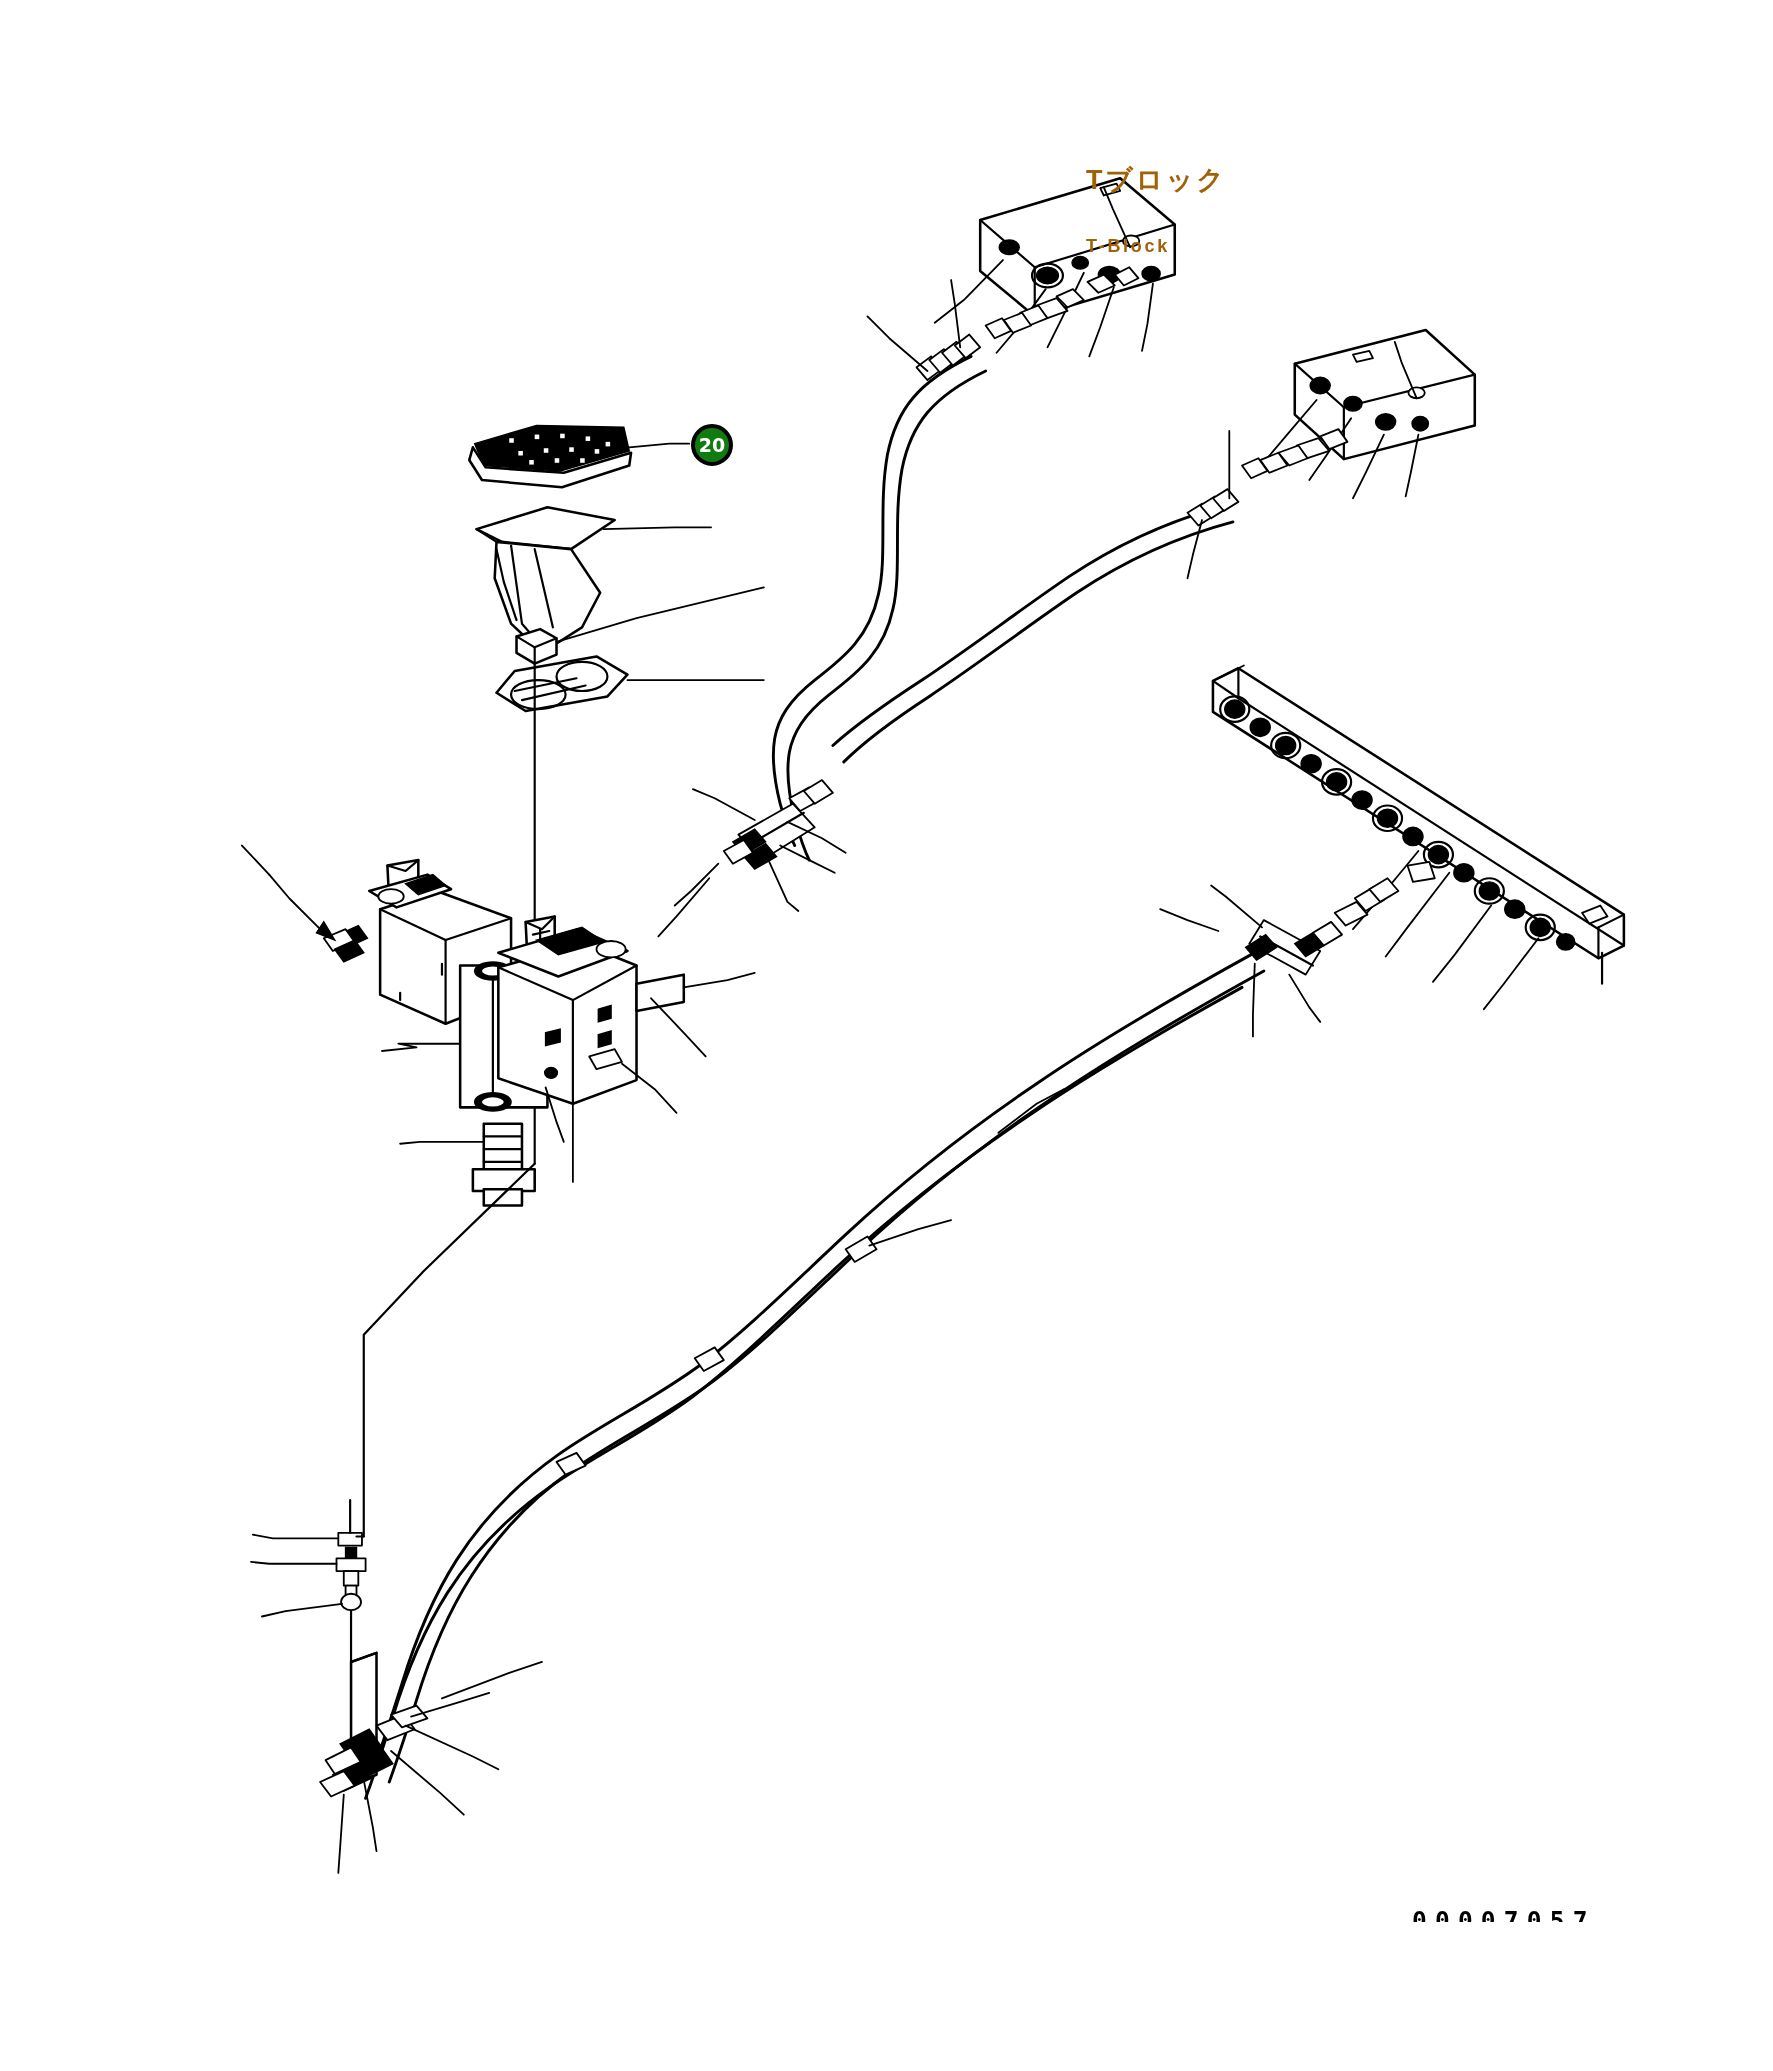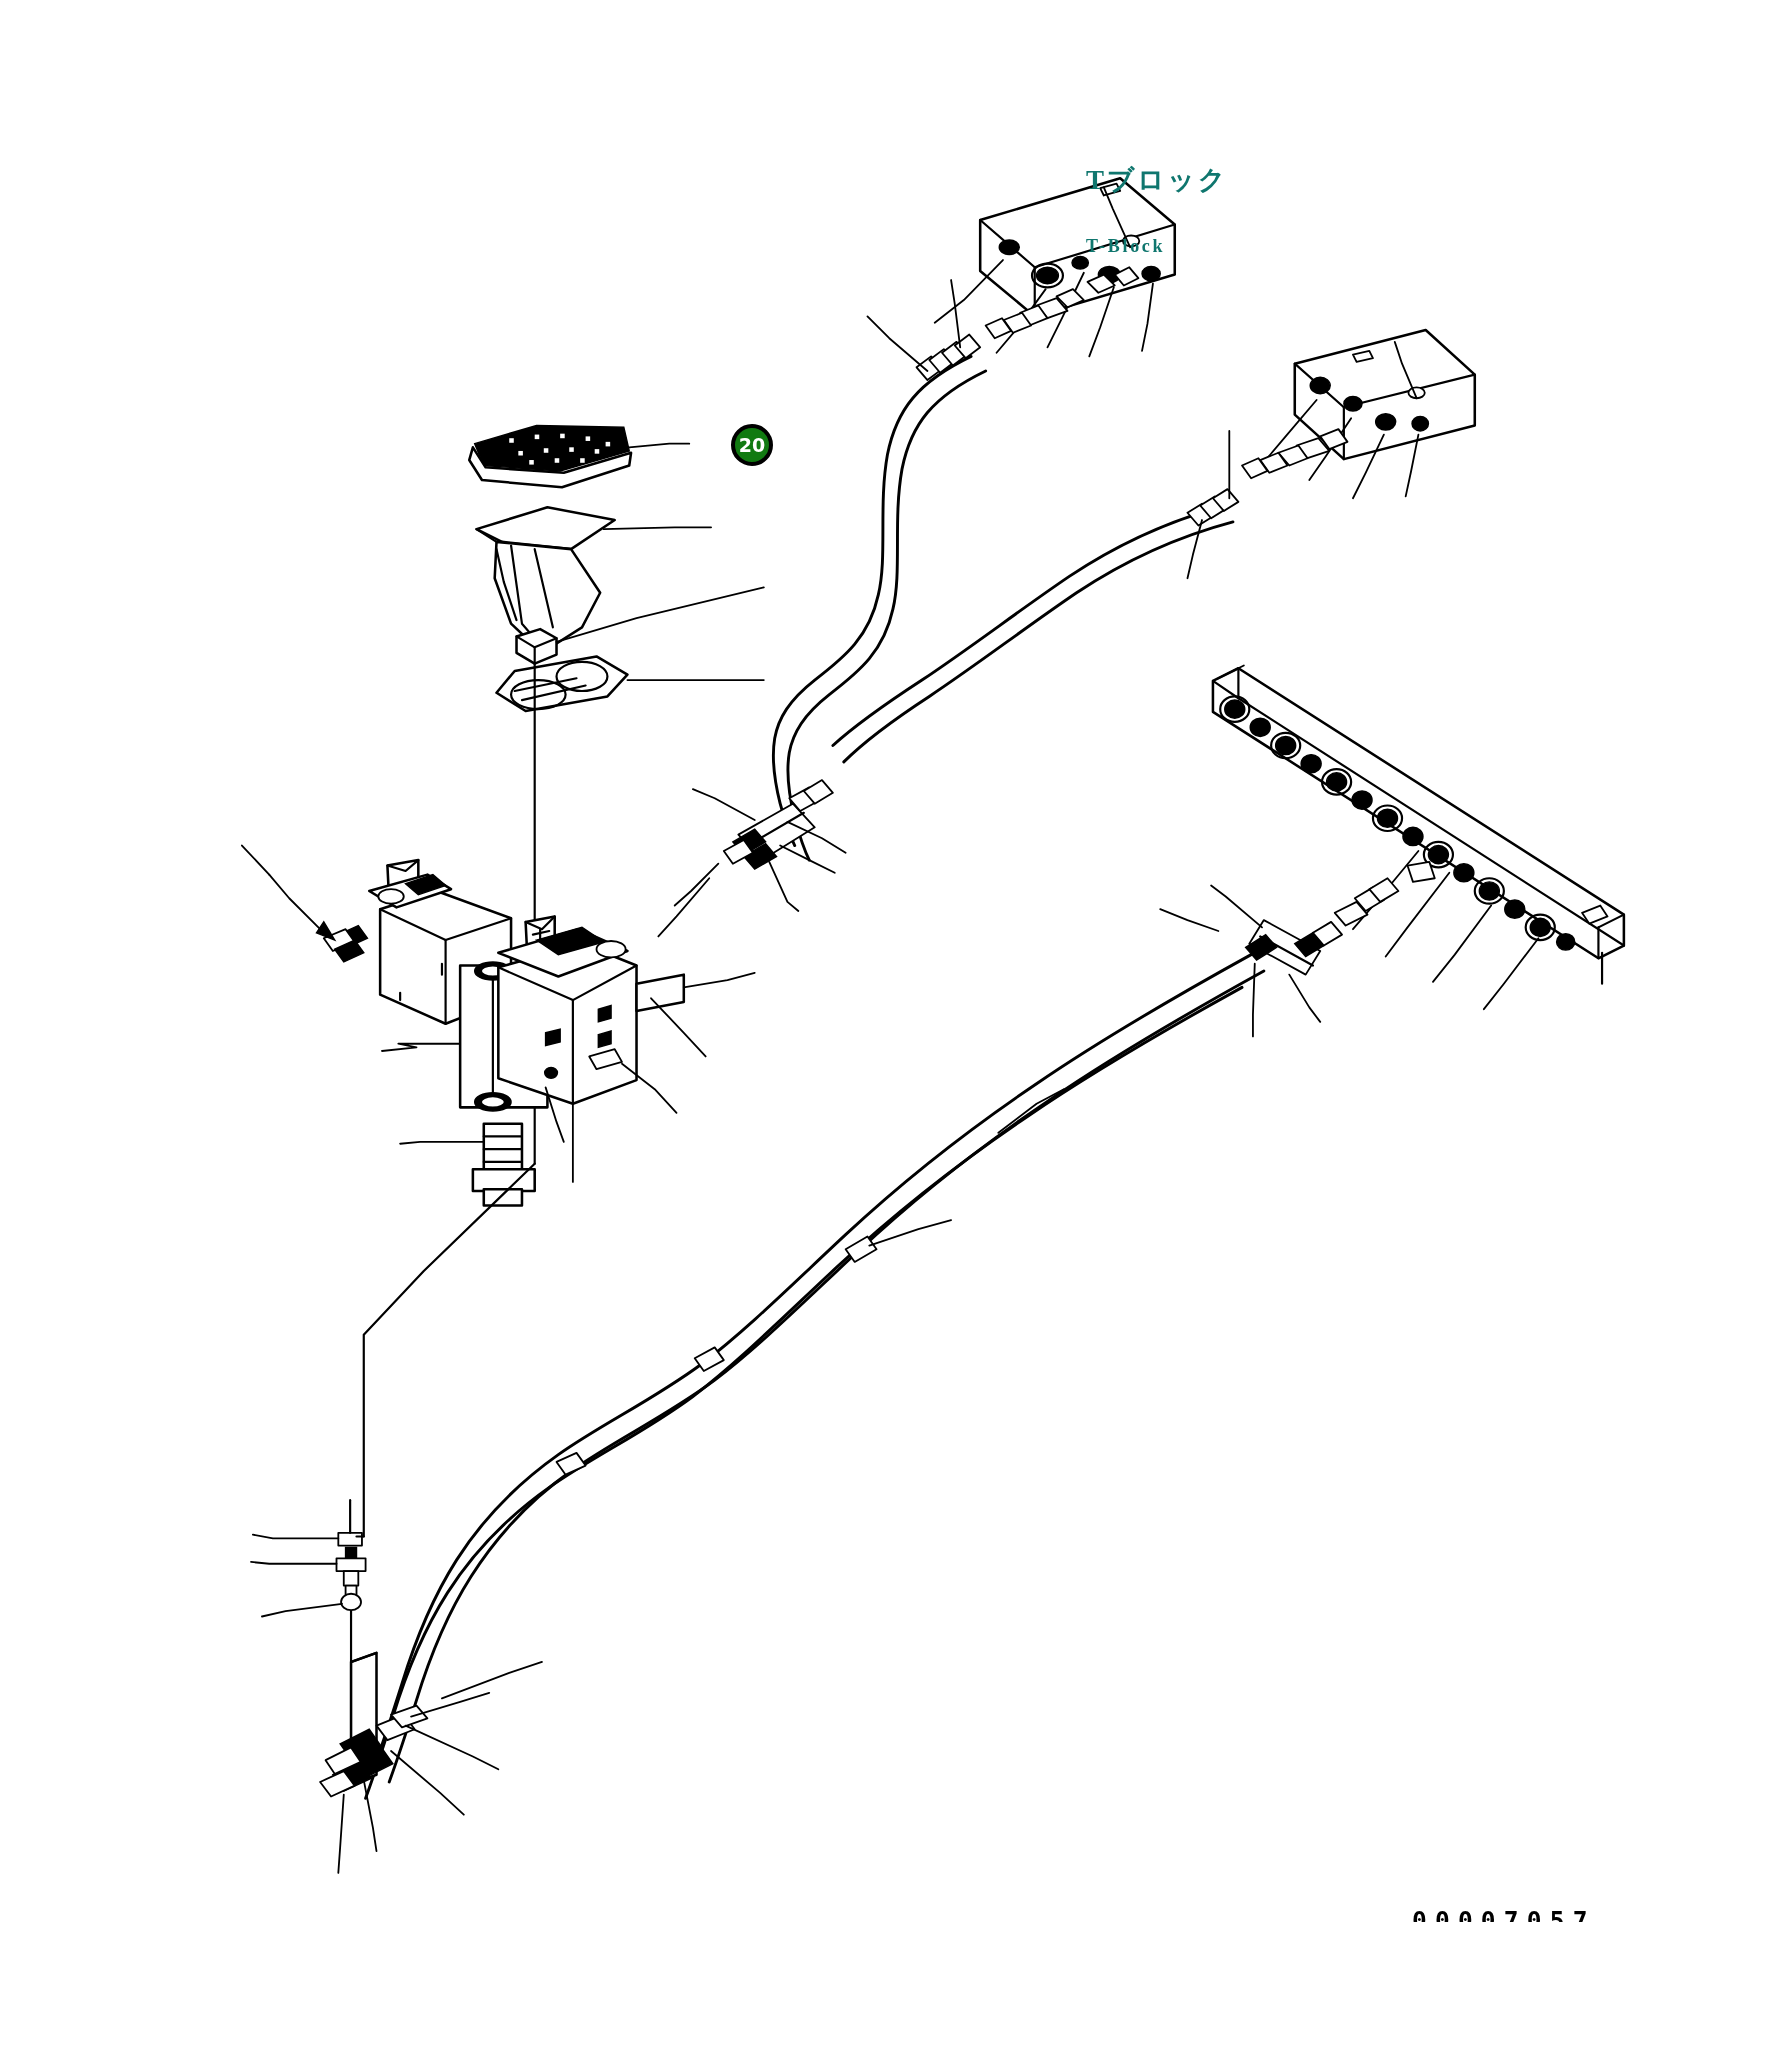--- a/index.html
+++ b/index.html
@@ -23,22 +23,22 @@
   svg.diagram {
     position: absolute;
     left: 0;
     top: 0;
     width: 1774px;
     height: 2072px;
     display: block;
   }
   .lbl {
     position: absolute;
-    color: #0f766e;
-    font-family: Liberation Serif, serif;
+    color: #a16207;
+    font-family: Liberation Sans, sans-serif;
     font-weight: 700;
     white-space: pre;
     line-height: 1.30;
     letter-spacing: 0.9px;
   }
   .lbl .jp {
     display: block;
     font-size: 27px;
     letter-spacing: 2.7px;
   }
@@ -65,21 +65,20 @@
     border: 4.5px solid #000000;
     box-sizing: border-box;
     color: #ffffff;
     font-family: "DejaVu Sans", "Liberation Sans", sans-serif;
     font-size: 19px;
     font-weight: 700;
     display: flex;
     align-items: center;
     justify-content: center;
     line-height: 1;
-    margin-left: 40px;
   }
   #watermark {
     position: absolute;
     left: 1412px;
     top: 1909px;
     font-family: "DejaVu Sans Mono", "Liberation Mono", monospace;
     font-size: 24.5px;
     font-weight: 700;
     letter-spacing: 8.2px;
     color: #000000;

